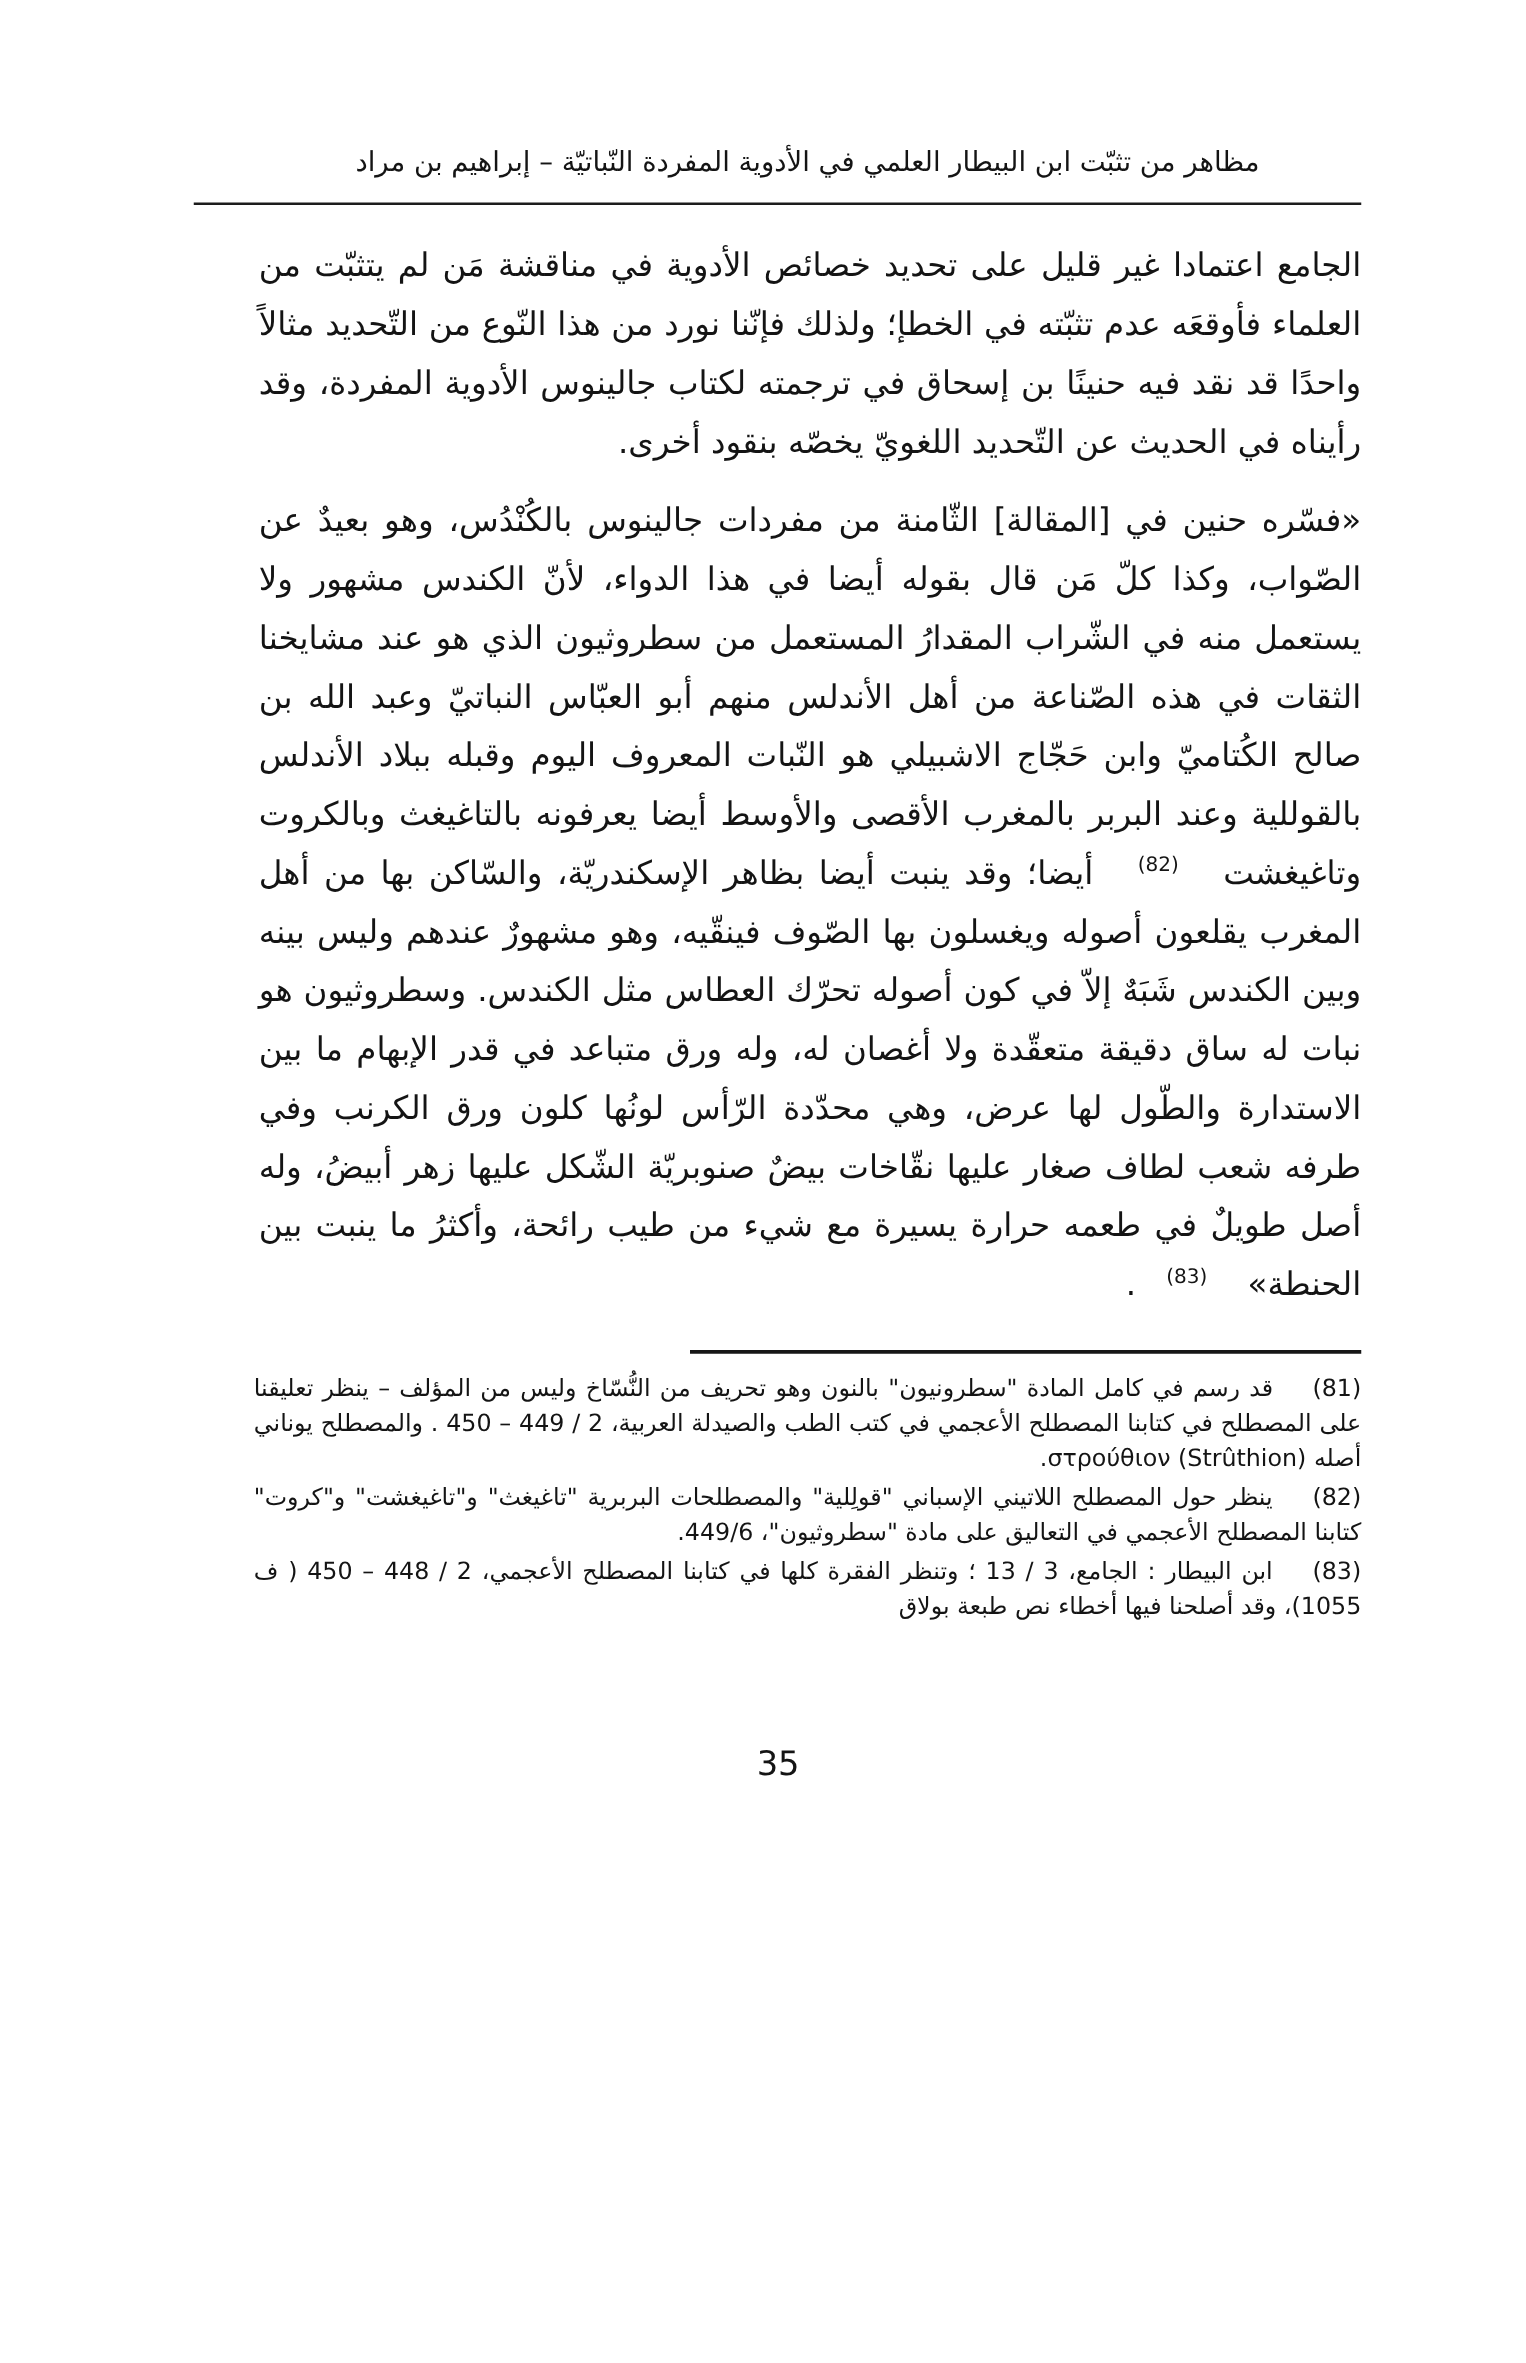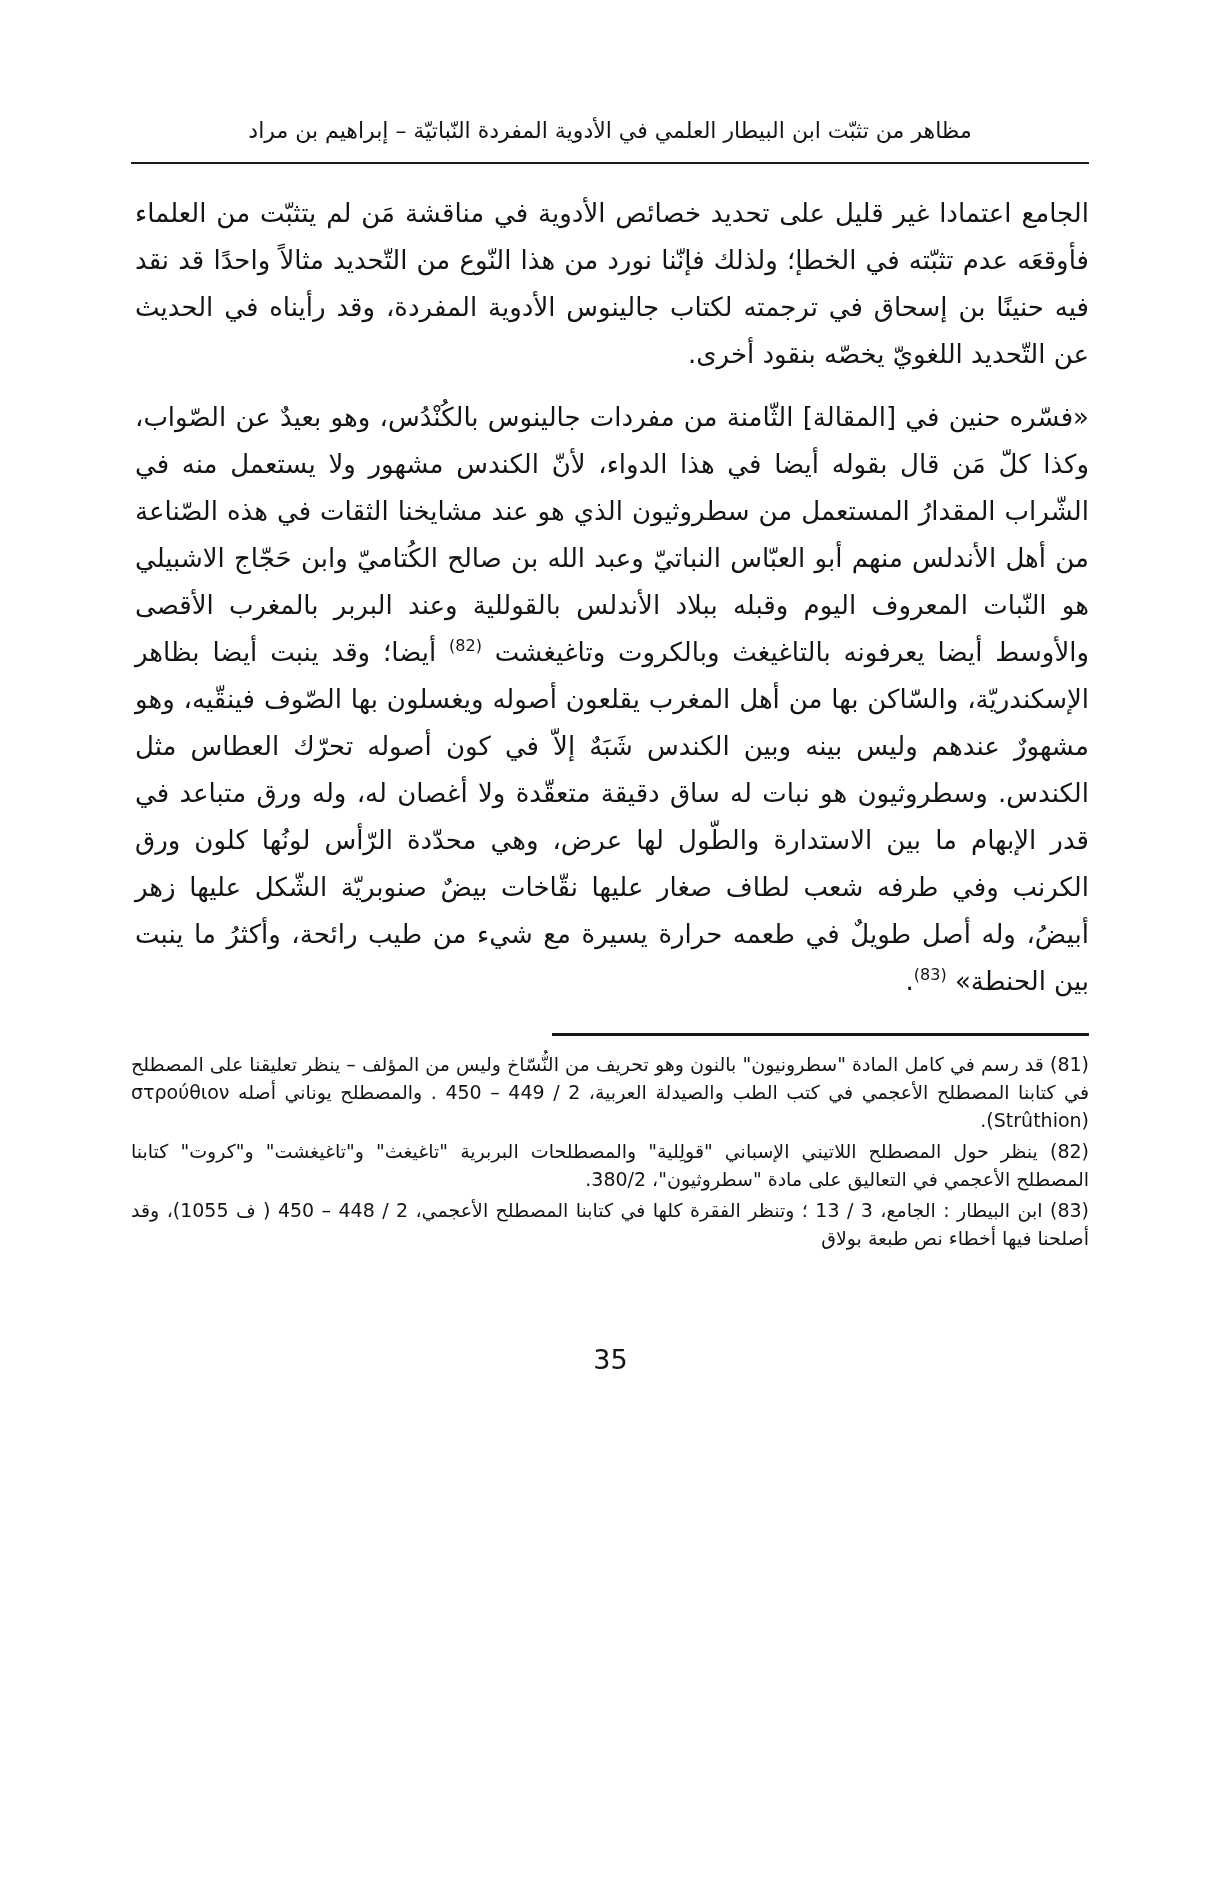--- a/index.html
+++ b/index.html
@@ -1,15 +1,15 @@
 <!DOCTYPE html>
 <html lang="ar" dir="rtl"><head>
 <meta charset="utf-8">
 <style>
-  * { box-sizing: border-box; }
+  * { box-sizing: border-box; padding-left: 24px; }
   html, body { margin: 0; padding: 0; }
   body {
     width: 1221px;
     height: 1890px;
     background: #ffffff;
     color: #141414;
     font-family: "DejaVu Sans", sans-serif;
   }
   .page {
     position: relative;
@@ -57,21 +57,21 @@
     margin-top: 14px;
     font-size: 19px;
     line-height: 28px;
     text-align: justify;
     text-justify: inter-word;
   }
   .footnotes p { margin: 0 0 3px 0; }
   .fn-num { white-space: nowrap; }
   .page-number {
     position: absolute;
-    top: 1344px;
+    top: 1396px;
     left: 0;
     width: 100%;
     text-align: center;
     font-size: 27px;
     direction: ltr;
   }
 </style>
 </head>
 <body>
 
@@ -90,21 +90,21 @@
       <p><span>«فسّره حنين في [المقالة] الثّامنة من مفردات جالينوس بالكُنْدُس، وهو بعيدٌ عن الصّواب، وكذا كلّ مَن قال بقوله أيضا في هذا الدواء، لأنّ الكندس مشهور ولا يستعمل منه في الشّراب المقدارُ المستعمل من سطروثيون الذي هو عند مشايخنا الثقات في هذه الصّناعة من أهل الأندلس منهم أبو العبّاس النباتيّ وعبد الله بن صالح الكُتاميّ وابن حَجّاج الاشبيلي هو النّبات المعروف اليوم وقبله ببلاد الأندلس بالقوللية وعند البربر بالمغرب الأقصى والأوسط أيضا يعرفونه بالتاغيغث وبالكروت وتاغيغشت </span><sup class="fn-ref">(82)</sup><span> أيضا؛ وقد ينبت أيضا بظاهر الإسكندريّة، والسّاكن بها من أهل المغرب يقلعون أصوله ويغسلون بها الصّوف فينقّيه، وهو مشهورٌ عندهم وليس بينه وبين الكندس شَبَهٌ إلاّ في كون أصوله تحرّك العطاس مثل الكندس. وسطروثيون هو نبات له ساق دقيقة متعقّدة ولا أغصان له، وله ورق متباعد في قدر الإبهام ما بين الاستدارة والطّول لها عرض، وهي محدّدة الرّأس لونُها كلون ورق الكرنب وفي طرفه شعب لطاف صغار عليها نقّاخات بيضٌ صنوبريّة الشّكل عليها زهر أبيضُ، وله أصل طويلٌ في طعمه حرارة يسيرة مع شيء من طيب رائحة، وأكثرُ ما ينبت بين الحنطة» </span><sup class="fn-ref">(83)</sup><span>.</span></p>
 
     </main>
 
     <div class="footnote-sep"></div>
 
     <section class="footnotes">
 
       <p class="footnote"><span class="fn-num">(81)</span> <span>قد رسم في كامل المادة "سطرونيون" بالنون وهو تحريف من النُّسّاخ وليس من المؤلف – ينظر تعليقنا على المصطلح في كتابنا المصطلح الأعجمي في كتب الطب والصيدلة العربية، 2 / 449 – 450 . والمصطلح يوناني أصله στρούθιον (Strûthion).</span></p>
 
-      <p class="footnote"><span class="fn-num">(82)</span> <span>ينظر حول المصطلح اللاتيني الإسباني "قولِلية" والمصطلحات البربرية "تاغيغث" و"تاغيغشت" و"كروت" كتابنا المصطلح الأعجمي في التعاليق على مادة "سطروثيون"، 380/2.</span></p>
+      <p class="footnote"><span class="fn-num">(82)</span> <span>ينظر حول المصطلح اللاتيني الإسباني "قولِلية" والمصطلحات البربرية "تاغيغث" و"تاغيغشت" و"كروت" كتابنا المصطلح الأعجمي في التعاليق على مادة "سطروثيون"، 449/6.</span></p>
 
       <p class="footnote"><span class="fn-num">(83)</span> <span>ابن البيطار : الجامع، 3 / 13 ؛ وتنظر الفقرة كلها في كتابنا المصطلح الأعجمي، 2 / 448 – 450 ( ف 1055)، وقد أصلحنا فيها أخطاء نص طبعة بولاق</span></p>
 
     </section>
 
   </div>
 
   <div class="page-number">35</div>
 </div>
 

